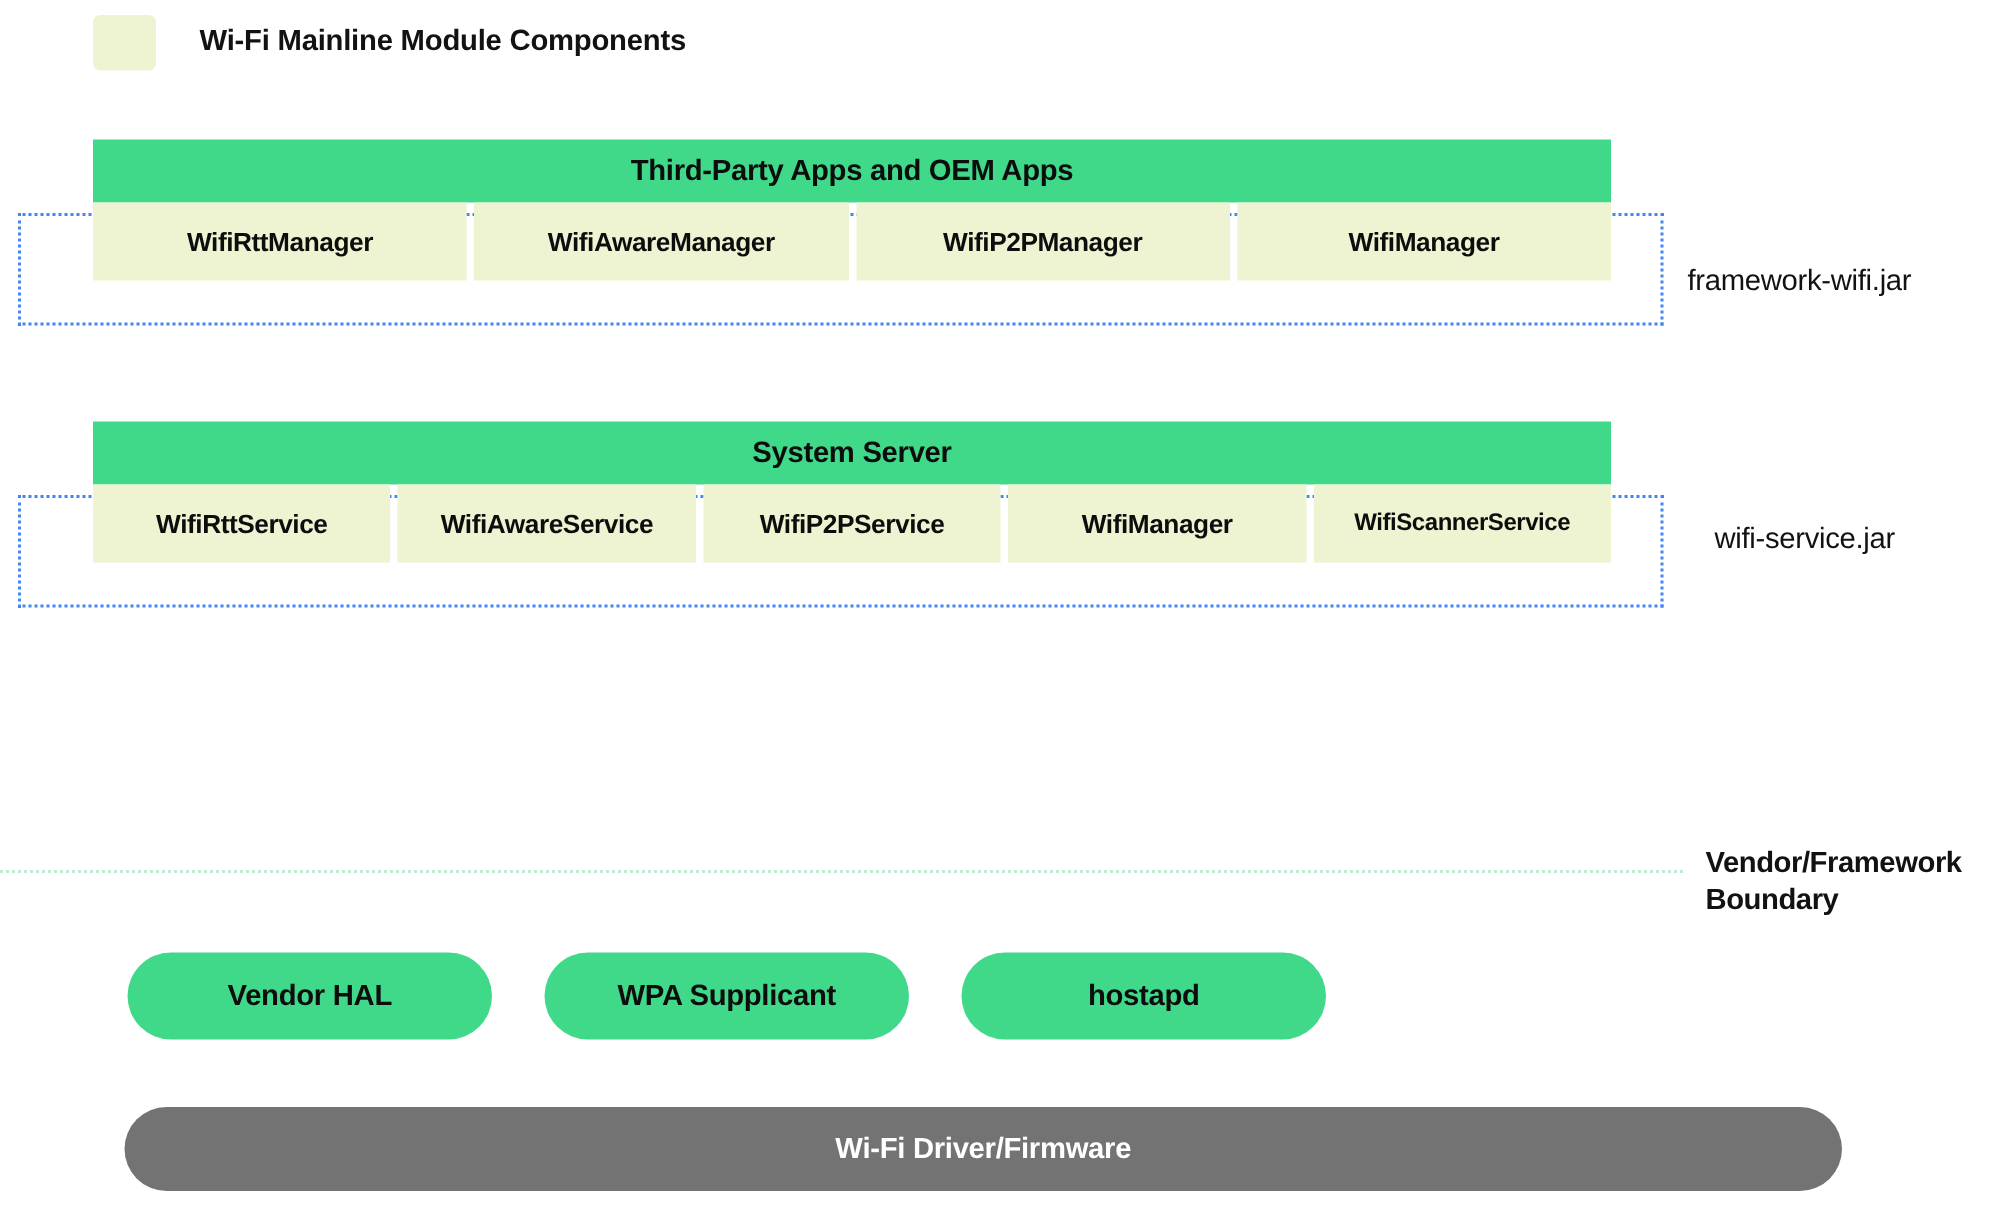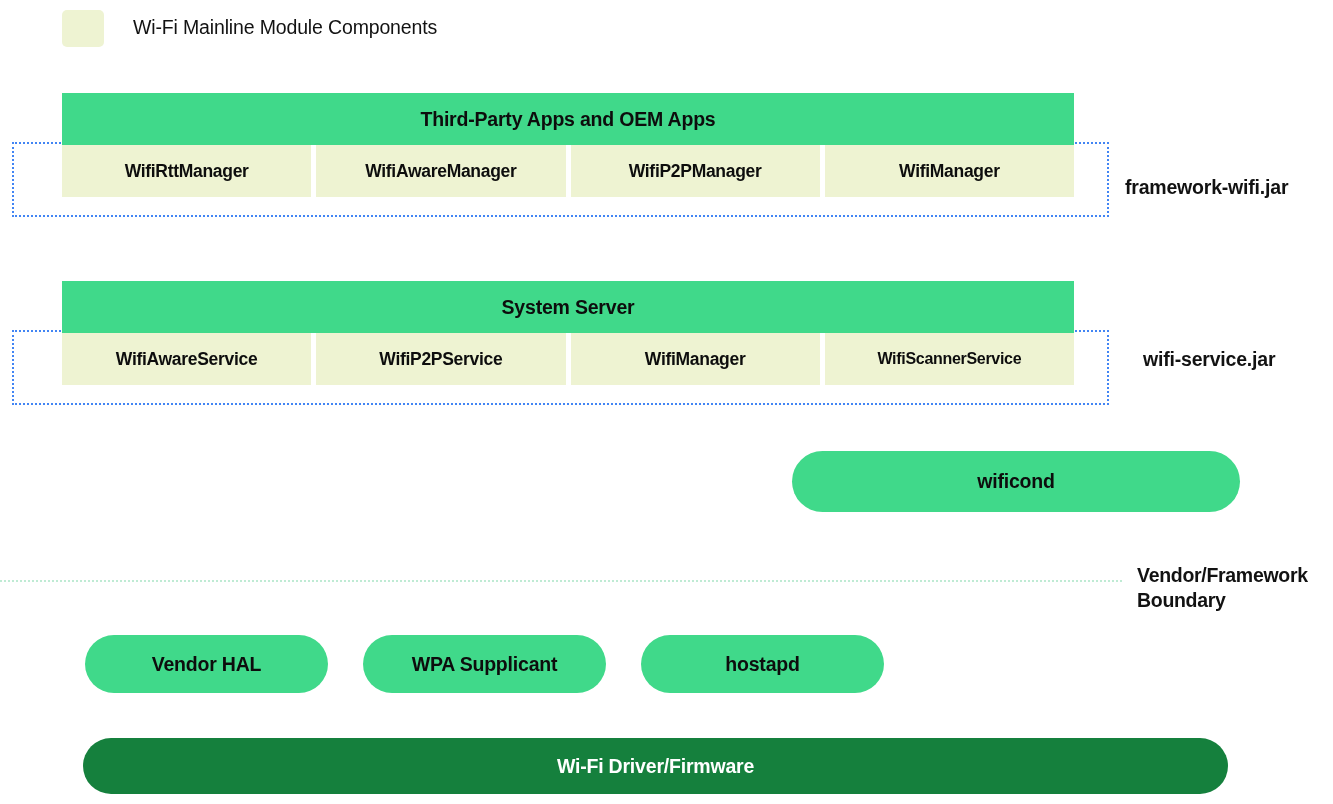--- a/index.html
+++ b/index.html
@@ -28,55 +28,55 @@
     width: 42px;
     height: 37px;
     background: #EEF3D2;
     border-radius: 5px;
   }
   #legend-label {
     position: absolute;
     left: 133px;
     top: 16px;
     font-size: 19.5px;
-    font-weight: normal;
+    font-weight: bold;
     color: #121212;
     letter-spacing: -0.15px;
     white-space: nowrap;
   }
 
   
   .module-outline {
     position: absolute;
     border: 2.5px dotted #4285F4;
     box-sizing: border-box;
     background: transparent;
   }
   #outline-framework { left: 12px; top: 142px; width: 1097px; height: 75px; }
   #outline-service   { left: 12px; top: 330px; width: 1097px; height: 75px; }
 
   
   .jar-label {
     position: absolute;
     font-size: 19.5px;
-    font-weight: bold;
+    font-weight: normal;
     color: #121212;
     letter-spacing: -0.2px;
     white-space: nowrap;
   }
   #label-framework-jar { left: 1125px; top: 176px; }
   #label-service-jar   { left: 1143px; top: 348px; }
 
   
   .layer { position: absolute; left: 62px; width: 1012px; }
   #layer-apps    { top: 93px; }
   #layer-server  { top: 281px; }
 
   .layer-header {
-    height: 52px;
+    height: 42px;
     background: #40D98A;
     display: flex;
     align-items: center;
     justify-content: center;
     font-size: 19.5px;
     font-weight: bold;
     color: #0d0d0d;
     letter-spacing: -0.2px;
   }
   .tile-row {
@@ -105,21 +105,21 @@
     position: absolute;
     display: flex;
     align-items: center;
     justify-content: center;
     border-radius: 999px;
     font-weight: bold;
     letter-spacing: -0.2px;
     white-space: nowrap;
   }
   .pill-green { background: #40D98A; color: #0d0d0d; }
-  .pill-blue  { background: #15803d; color: #ffffff; }
+  .pill-blue  { background: #737373; color: #ffffff; }
 
   #pill-wificond      { left: 792px;  top: 451px; width: 448px; height: 61px; font-size: 19.5px; }
   #pill-vendor-hal    { left: 85px;   top: 635px; width: 243px; height: 58px; font-size: 19.5px; }
   #pill-wpa           { left: 363px;  top: 635px; width: 243px; height: 58px; font-size: 19.5px; }
   #pill-hostapd       { left: 641px;  top: 635px; width: 243px; height: 58px; font-size: 19.5px; }
   #pill-driver        { left: 83px;   top: 738px; width: 1145px; height: 56px; font-size: 19.5px; }
 
   
   #boundary-line {
     position: absolute;
@@ -161,28 +161,28 @@
       <div class="tile">WifiManager</div>
     </div>
   </div>
 
   <div id="outline-service" class="module-outline"></div>
   <div id="label-service-jar" class="jar-label">wifi-service.jar</div>
 
   <div id="layer-server" class="layer">
     <div class="layer-header">System Server</div>
     <div class="tile-row">
+      <div class="tile">WifiRttService</div>
       <div class="tile">WifiAwareService</div>
       <div class="tile">WifiP2PService</div>
       <div class="tile">WifiManager</div>
       <div class="tile narrow">WifiScannerService</div>
     </div>
   </div>
 
-  <div id="pill-wificond" class="pill pill-green">wificond</div>
 
   <div id="boundary-line"></div>
   <div id="boundary-label">
     <span>Vendor/Framework</span><br>
     <span>Boundary</span>
   </div>
 
   <div id="pill-vendor-hal" class="pill pill-green">Vendor HAL</div>
   <div id="pill-wpa" class="pill pill-green">WPA Supplicant</div>
   <div id="pill-hostapd" class="pill pill-green">hostapd</div>

